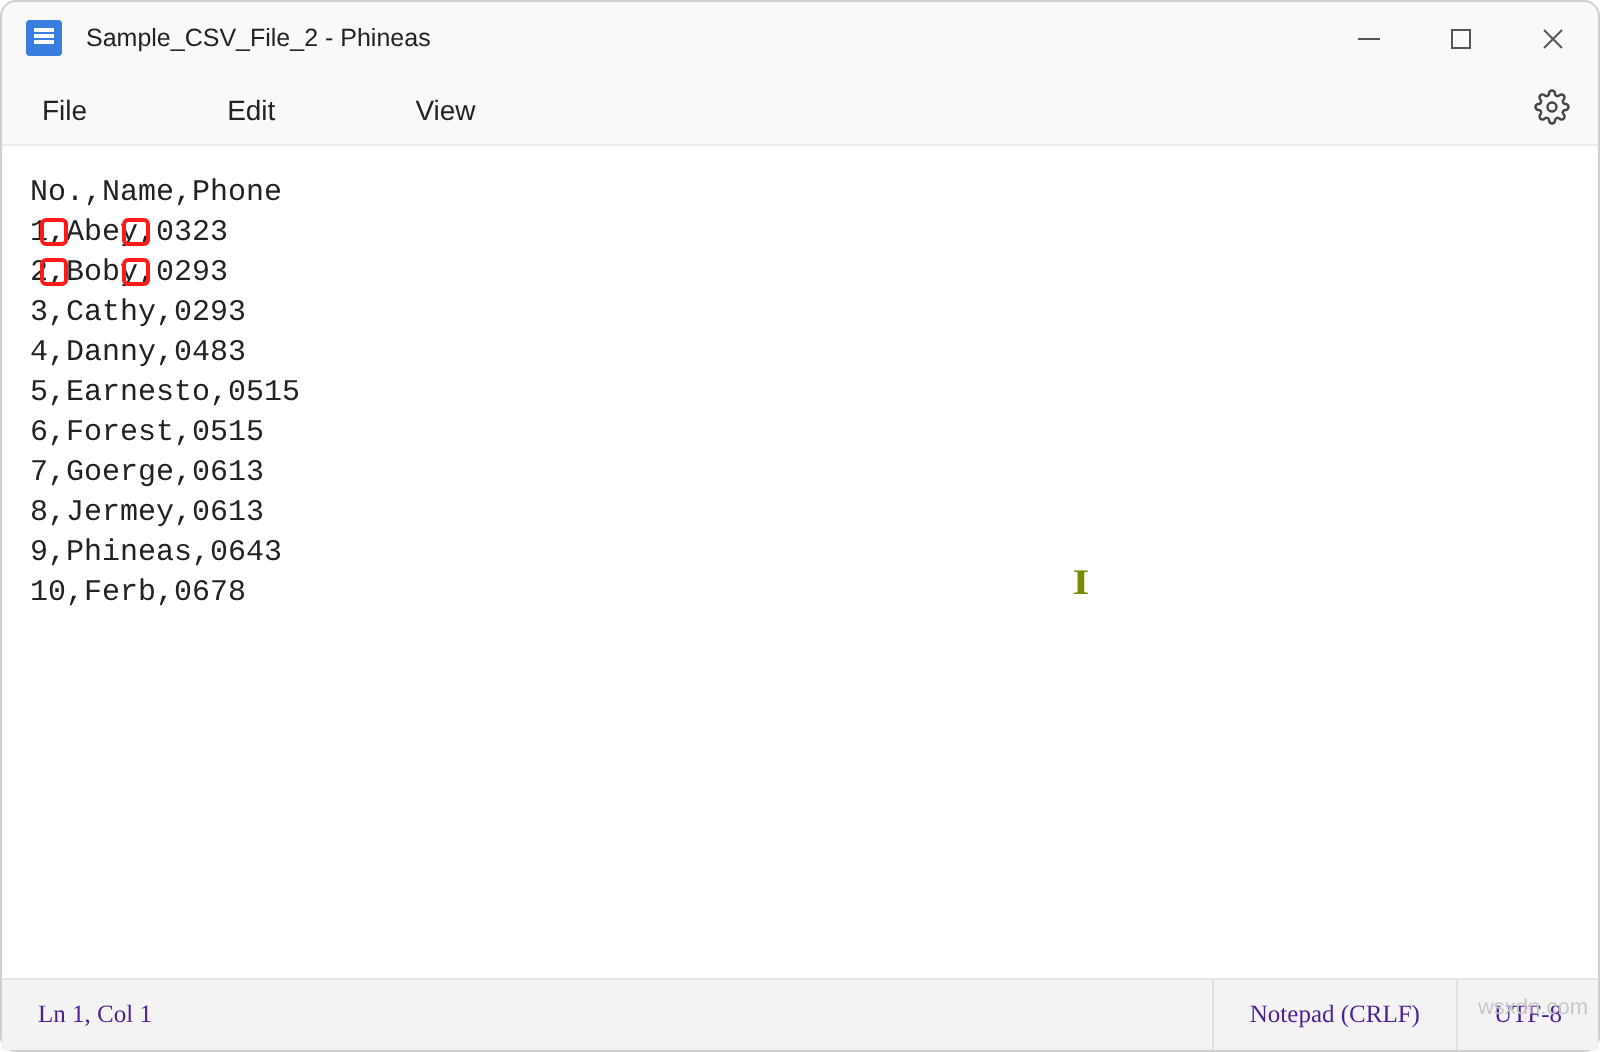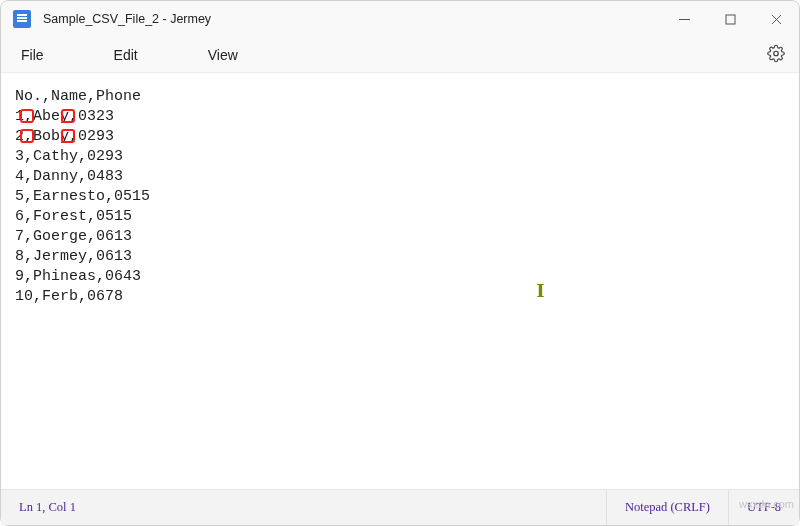--- a/index.html
+++ b/index.html
@@ -143,21 +143,21 @@
       z-index: 50;
     }
   </style>
 </head>
 <body>
 
 <div class="window">
 
   <div class="titlebar">
     <div class="app-icon"></div>
-    <div class="titlebar-title">Sample_CSV_File_2 - Jermey</div>
+    <div class="titlebar-title">Sample_CSV_File_2 - Phineas</div>
     <div class="titlebar-spacer"></div>
     <div class="win-controls">
       <div class="win-btn">
         <svg viewBox="0 0 11 11">
             <line x1="0" y1="5.5" x2="11" y2="5.5" stroke="currentColor" stroke-width="1"></line>
           </svg>
       </div>
       <div class="win-btn">
         <svg viewBox="0 0 11 11">
             <rect x="1" y="1" width="9" height="9" fill="none" stroke="currentColor" stroke-width="1"></rect>

